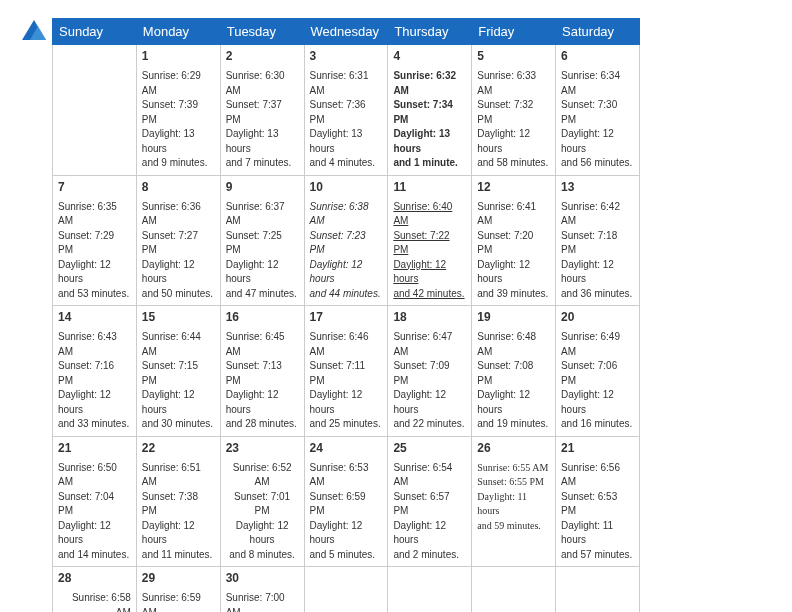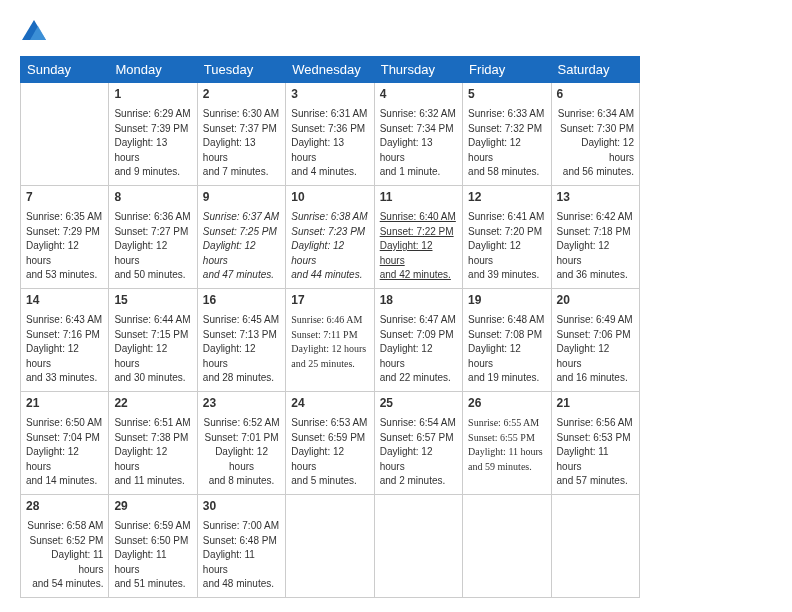--- a/index.html
+++ b/index.html
@@ -8,21 +8,21 @@
       height: 612px;
       font-family: Arial, sans-serif;
       background: #fff;
       overflow: hidden;
     }
     .page {
       width: 660px;
       height: 612px;
       padding: 18px 20px 14px 20px;
       display: flex;
-      flex-direction: column;
+      flex-direction: row;
     }
     .header {
       display: flex;
       justify-content: space-between;
       align-items: flex-start;
       margin-bottom: 10px;
     }
     .logo {
       display: flex;
       align-items: center;
@@ -156,35 +156,35 @@
           </td>
           <td>
             <span class="day-num">3</span>
             <div class="day-info" style="white-space: pre-line;">Sunrise: 6:31 AM
 Sunset: 7:36 PM
 Daylight: 13 hours
 and 4 minutes.</div>
           </td>
           <td>
             <span class="day-num">4</span>
-            <div class="day-info" style="white-space: pre-line;">Sunrise: 6:32 AM
+            <div class="day-info" style="white-space: pre-line; font-weight: bold;">Sunrise: 6:32 AM
 Sunset: 7:34 PM
 Daylight: 13 hours
 and 1 minute.</div>
           </td>
           <td>
             <span class="day-num">5</span>
             <div class="day-info" style="white-space: pre-line;">Sunrise: 6:33 AM
 Sunset: 7:32 PM
 Daylight: 12 hours
 and 58 minutes.</div>
           </td>
           <td>
             <span class="day-num">6</span>
-            <div class="day-info" style="white-space: pre-line; text-align: right;">Sunrise: 6:34 AM
+            <div class="day-info" style="white-space: pre-line;">Sunrise: 6:34 AM
 Sunset: 7:30 PM
 Daylight: 12 hours
 and 56 minutes.</div>
           </td>
         </tr>
         <tr>
           <td>
             <span class="day-num">7</span>
             <div class="day-info" style="white-space: pre-line;">Sunrise: 6:35 AM
 Sunset: 7:29 PM
@@ -193,21 +193,21 @@
           </td>
           <td>
             <span class="day-num">8</span>
             <div class="day-info" style="white-space: pre-line;">Sunrise: 6:36 AM
 Sunset: 7:27 PM
 Daylight: 12 hours
 and 50 minutes.</div>
           </td>
           <td>
             <span class="day-num">9</span>
-            <div class="day-info" style="white-space: pre-line; font-style: italic;">Sunrise: 6:37 AM
+            <div class="day-info" style="white-space: pre-line;">Sunrise: 6:37 AM
 Sunset: 7:25 PM
 Daylight: 12 hours
 and 47 minutes.</div>
           </td>
           <td>
             <span class="day-num">10</span>
             <div class="day-info" style="white-space: pre-line; font-style: italic;">Sunrise: 6:38 AM
 Sunset: 7:23 PM
 Daylight: 12 hours
 and 44 minutes.</div>
@@ -251,21 +251,21 @@
           </td>
           <td>
             <span class="day-num">16</span>
             <div class="day-info" style="white-space: pre-line;">Sunrise: 6:45 AM
 Sunset: 7:13 PM
 Daylight: 12 hours
 and 28 minutes.</div>
           </td>
           <td>
             <span class="day-num">17</span>
-            <div class="day-info" style="white-space: pre-line; font-family: Liberation Serif, serif;">Sunrise: 6:46 AM
+            <div class="day-info" style="white-space: pre-line;">Sunrise: 6:46 AM
 Sunset: 7:11 PM
 Daylight: 12 hours
 and 25 minutes.</div>
           </td>
           <td>
             <span class="day-num">18</span>
             <div class="day-info" style="white-space: pre-line;">Sunrise: 6:47 AM
 Sunset: 7:09 PM
 Daylight: 12 hours
 and 22 minutes.</div>

